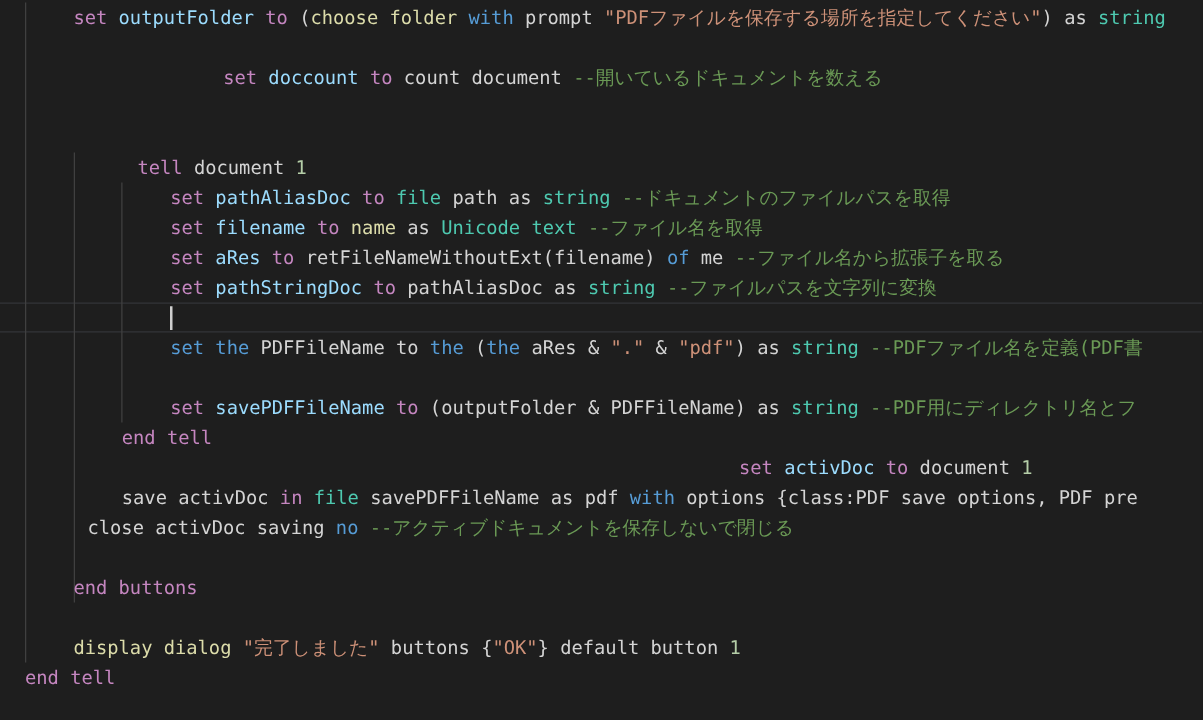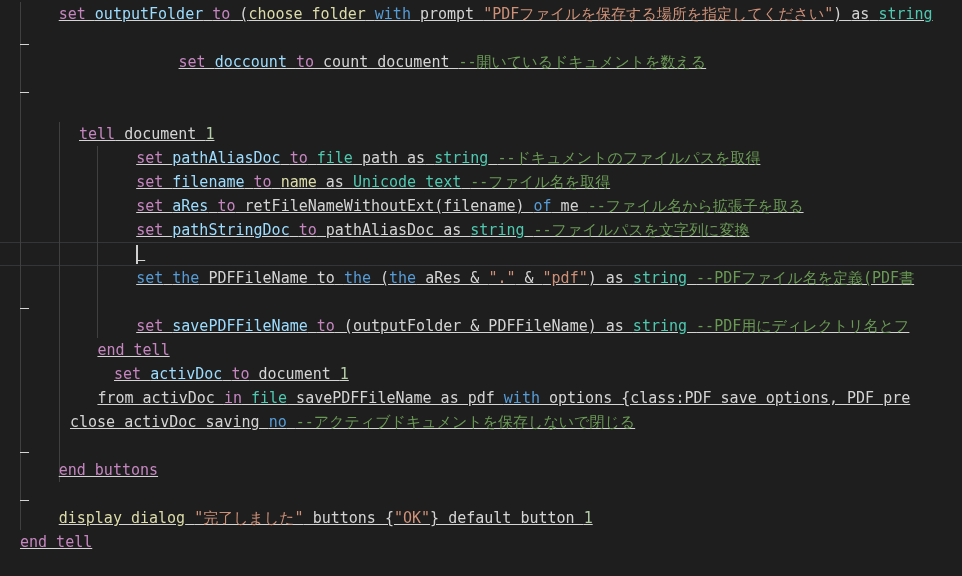--- a/index.html
+++ b/index.html
@@ -35,21 +35,20 @@
     position: absolute;
     left: 0;
     width: 826px;
     height: 24px;
     white-space: pre;
     padding-left: 20px;
     box-sizing: border-box;
     font-family: "DejaVu Sans Mono", "Liberation Mono", monospace;
     font-size: 15px;
     line-height: 24px;
-    text-decoration: underline;
   }
   .code-line .seg { white-space: pre; }
 
   
   .indent-guide {
     position: absolute;
     width: 1px;
     background: #404040;
     pointer-events: none;
   }
@@ -95,32 +94,32 @@
       <div class="indent-guide" style="left: 20px; top: 2px; height: 528px;"></div>
       <div class="indent-guide" style="left: 58.72px; top: 122px; height: 360px;"></div>
       <div class="indent-guide" style="left: 97.44px; top: 146px; height: 192px;"></div>
     </div>
 
   <div id="code-surface">
       <div class="code-line" style="top: 0px; padding-left: 58.72px;"><span class="seg t-keyword">set </span><span class="seg t-var">outputFolder</span><span class="seg t-plain"> </span><span class="seg t-keyword">to</span><span class="seg t-plain"> (</span><span class="seg t-func">choose folder</span><span class="seg t-plain"> </span><span class="seg t-ctrl">with</span><span class="seg t-plain"> prompt </span><span class="seg t-string">"PDFファイルを保存する場所を指定してください"</span><span class="seg t-plain">) </span><span class="seg t-plain">as</span><span class="seg t-plain"> </span><span class="seg t-type">string</span></div>
       <div class="code-line" style="top: 24px; padding-left: 20px;">&nbsp;</div>
       <div class="code-line" style="top: 48px; padding-left: 58.72px; text-align: center;"><span class="seg t-keyword">set </span><span class="seg t-var">doccount</span><span class="seg t-plain"> </span><span class="seg t-keyword">to</span><span class="seg t-plain"> count document </span><span class="seg t-comment">--開いているドキュメントを数える</span></div>
       <div class="code-line" style="top: 72px; padding-left: 20px;">&nbsp;</div>
-      <div class="code-line" style="top: 120px; padding-left: 62px; margin-left: 17px;"><span class="seg t-keyword">tell</span><span class="seg t-plain"> document </span><span class="seg t-number">1</span></div>
+      <div class="code-line" style="top: 120px; padding-left: 110px;"><span class="seg t-keyword">tell</span><span class="seg t-plain"> document </span><span class="seg t-number">1</span></div>
       <div class="code-line" style="top: 144px; padding-left: 136.16px;"><span class="seg t-keyword">set </span><span class="seg t-var">pathAliasDoc</span><span class="seg t-plain"> </span><span class="seg t-keyword">to</span><span class="seg t-plain"> </span><span class="seg t-type">file</span><span class="seg t-plain"> path </span><span class="seg t-plain">as</span><span class="seg t-plain"> </span><span class="seg t-type">string</span><span class="seg t-plain"> </span><span class="seg t-comment">--ドキュメントのファイルパスを取得</span></div>
       <div class="code-line" style="top: 168px; padding-left: 136.16px;"><span class="seg t-keyword">set </span><span class="seg t-var">filename</span><span class="seg t-plain"> </span><span class="seg t-keyword">to</span><span class="seg t-plain"> </span><span class="seg t-func">name</span><span class="seg t-plain"> as </span><span class="seg t-type">Unicode text</span><span class="seg t-plain"> </span><span class="seg t-comment">--ファイル名を取得</span></div>
       <div class="code-line" style="top: 192px; padding-left: 136.16px;"><span class="seg t-keyword">set </span><span class="seg t-var">aRes</span><span class="seg t-plain"> </span><span class="seg t-keyword">to</span><span class="seg t-plain"> retFileNameWithoutExt(filename) </span><span class="seg t-ctrl">of</span><span class="seg t-plain"> me </span><span class="seg t-comment">--ファイル名から拡張子を取る</span></div>
       <div class="code-line" style="top: 216px; padding-left: 136.16px;"><span class="seg t-keyword">set </span><span class="seg t-var">pathStringDoc</span><span class="seg t-plain"> </span><span class="seg t-keyword">to</span><span class="seg t-plain"> pathAliasDoc as </span><span class="seg t-type">string</span><span class="seg t-plain"> </span><span class="seg t-comment">--ファイルパスを文字列に変換</span></div>
       <div class="code-line" style="top: 240px; padding-left: 136.16px;">&nbsp;</div>
       <div class="code-line" style="top: 264px; padding-left: 136.16px;"><span class="seg t-ctrl">set</span><span class="seg t-plain"> </span><span class="seg t-ctrl">the</span><span class="seg t-plain"> PDFFileName </span><span class="seg t-plain">to</span><span class="seg t-plain"> </span><span class="seg t-ctrl">the</span><span class="seg t-plain"> (</span><span class="seg t-ctrl">the</span><span class="seg t-plain"> aRes &amp; </span><span class="seg t-string">"."</span><span class="seg t-plain"> &amp; </span><span class="seg t-string">"pdf"</span><span class="seg t-plain">) as </span><span class="seg t-type">string</span><span class="seg t-plain"> </span><span class="seg t-comment">--PDFファイル名を定義(PDF書</span></div>
       <div class="code-line" style="top: 288px; padding-left: 20px;">&nbsp;</div>
       <div class="code-line" style="top: 312px; padding-left: 136.16px;"><span class="seg t-keyword">set </span><span class="seg t-var">savePDFFileName</span><span class="seg t-plain"> </span><span class="seg t-keyword">to</span><span class="seg t-plain"> (outputFolder &amp; PDFFileName) as </span><span class="seg t-type">string</span><span class="seg t-plain"> </span><span class="seg t-comment">--PDF用にディレクトリ名とフ</span></div>
       <div class="code-line" style="top: 336px; padding-left: 97.44px;"><span class="seg t-keyword">end tell</span></div>
-      <div class="code-line" style="top: 360px; padding-left: 114px;"><span class="seg t-keyword">set </span><span class="seg t-var">activDoc</span><span class="seg t-plain"> </span><span class="seg t-keyword">to</span><span class="seg t-plain"> document </span><span class="seg t-number">1</span></div>
-      <div class="code-line" style="top: 384px; padding-left: 97.44px;"><span class="seg t-plain">from activDoc </span><span class="seg t-keyword">in</span><span class="seg t-plain"> </span><span class="seg t-type">file</span><span class="seg t-plain"> savePDFFileName as pdf </span><span class="seg t-ctrl">with</span><span class="seg t-plain"> options {class:PDF save options, PDF pre</span></div>
+      <div class="code-line" style="top: 360px; padding-left: 81px; text-align: right;"><span class="seg t-keyword">set </span><span class="seg t-var">activDoc</span><span class="seg t-plain"> </span><span class="seg t-keyword">to</span><span class="seg t-plain"> document </span><span class="seg t-number">1</span></div>
+      <div class="code-line" style="top: 384px; padding-left: 97.44px;"><span class="seg t-plain">save activDoc </span><span class="seg t-keyword">in</span><span class="seg t-plain"> </span><span class="seg t-type">file</span><span class="seg t-plain"> savePDFFileName as pdf </span><span class="seg t-ctrl">with</span><span class="seg t-plain"> options {class:PDF save options, PDF pre</span></div>
       <div class="code-line" style="top: 408px; padding-left: 70px;"><span class="seg t-plain">close activDoc saving </span><span class="seg t-ctrl">no</span><span class="seg t-plain"> </span><span class="seg t-comment">--アクティブドキュメントを保存しないで閉じる</span></div>
       <div class="code-line" style="top: 432px; padding-left: 20px;">&nbsp;</div>
       <div class="code-line" style="top: 456px; padding-left: 58.72px;"><span class="seg t-keyword">end buttons</span></div>
       <div class="code-line" style="top: 480px; padding-left: 20px;">&nbsp;</div>
       <div class="code-line" style="top: 504px; padding-left: 58.72px;"><span class="seg t-func">display dialog</span><span class="seg t-plain"> </span><span class="seg t-string">"完了しました"</span><span class="seg t-plain"> buttons {</span><span class="seg t-string">"OK"</span><span class="seg t-plain">} default button </span><span class="seg t-number">1</span></div>
       <div class="code-line" style="top: 528px; padding-left: 20px;"><span class="seg t-keyword">end tell</span></div>
     </div>
 
   <div id="caret" style="left: 136.16px; top: 245px;"></div>
 

